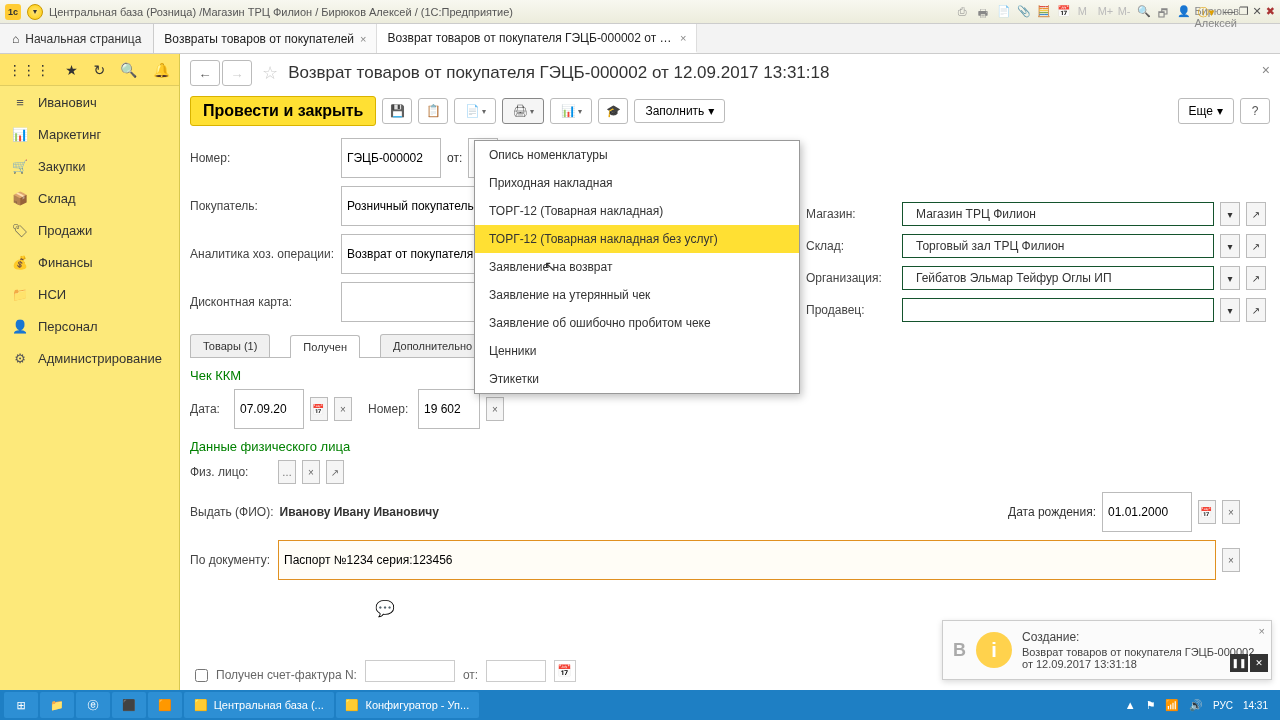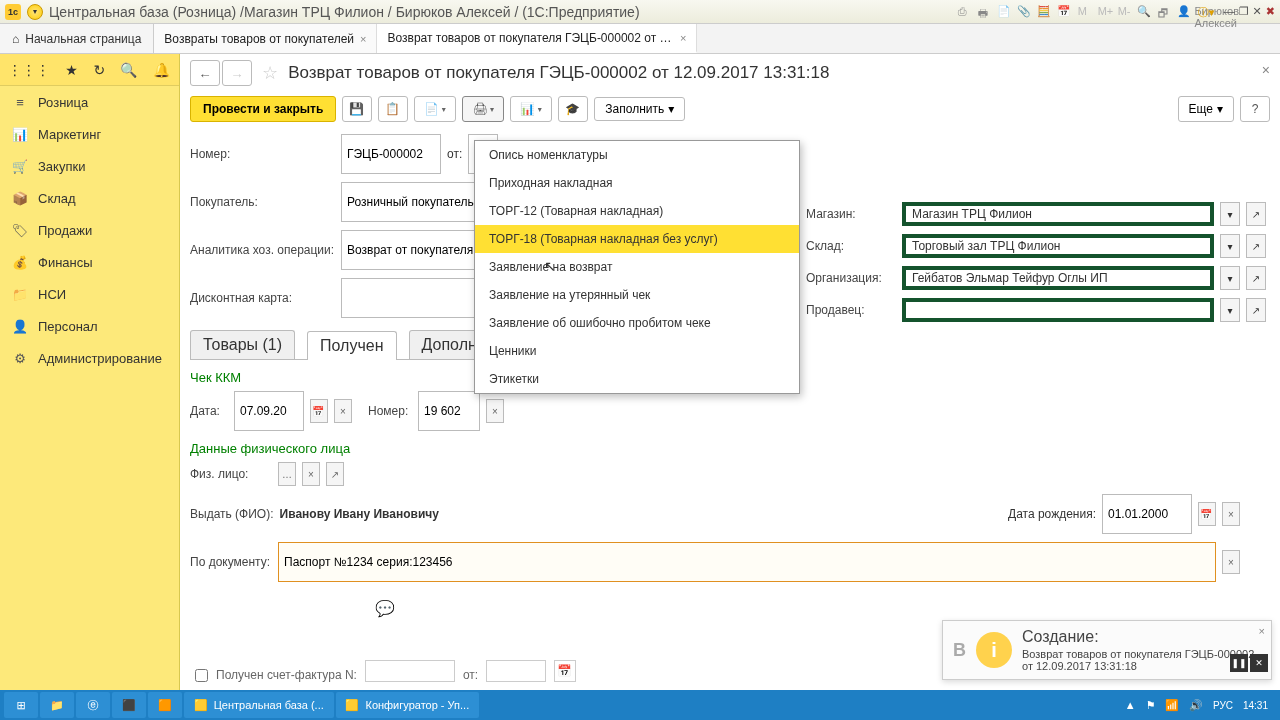--- a/index.html
+++ b/index.html
@@ -1,21 +1,21 @@
 <!DOCTYPE html>
 <html><head>
 <meta charset="utf-8">
 <style>
 * { box-sizing: border-box; margin: 0; padding: 0; font-family: Arial, sans-serif; }
 body { width: 1280px; height: 720px; background: #fff; font-size: 12px; color: #333; overflow: hidden; position: relative; }
 
 .titlebar { height: 24px; background: linear-gradient(#f8f8f0, #ececdc); border-bottom: 1px solid #ccc; display: flex; align-items: center; padding: 0 5px; gap: 6px; }
 .titlebar .logo { width: 16px; height: 16px; background: #fc3; border-radius: 3px; font-size: 9px; display: flex; align-items: center; justify-content: center; font-weight: bold;}
 .titlebar .arrow-circle { width: 16px; height: 16px; border-radius: 50%; background: radial-gradient(#ffe680, #fc0); border:1px solid #cc9900; display:flex; align-items:center; justify-content:center; font-size:8px;}
-.titlebar .title { flex: 1; color: #555; font-size: 14px; }
+.titlebar .title { flex: 1; color: #555; font-size: 11px; }
 .titlebar .tb-icons { display: flex; gap: 6px; align-items: center; }
 .tb-icons span, .tb-icons svg { width: 14px; height: 14px; color: #888; font-size:11px;}
 .user-label { color: #337; font-size: 11px; display:flex; align-items:center; gap:3px;}
 .winbtns { display:flex; gap:4px; margin-left:6px;}
 .winbtns span { font-size:11px; color:#555; cursor:pointer;}
 
 .tabbar { height: 30px; background: #f3f3f3; border-bottom: 1px solid #ccc; display: flex; align-items: stretch; }
 .home-tab { display: flex; align-items: center; padding: 0 12px; gap: 6px; border-right: 1px solid #ccc; background:#f5f5f5;}
 .tab { display: flex; align-items: center; padding: 0 10px; border-right: 1px solid #ddd; background: #fafafa; gap: 6px; font-size: 12px; color: #222; max-width:320px;}
 .tab.active { background: #fff; border-bottom: 2px solid #fff; position: relative; z-index: 2; }
@@ -30,55 +30,55 @@
 
 .content { flex: 1; background: #fff; position: relative; padding: 6px 10px 0 10px; }
 .doc-header-row { display: flex; align-items: center; gap: 10px; margin-bottom: 10px; }
 .nav-arrows { display: flex; gap: 2px; }
 .nav-arrows button { width: 30px; height: 26px; background:#fff; border:1px solid #bbb; border-radius:3px; color:#555; cursor:pointer;}
 .star-outline { font-size: 18px; color: #ccc; }
 .doc-title { font-size: 17px; color: #333; font-weight: normal; }
 .close-doc { position: absolute; right: 10px; top: 8px; color: #888; cursor: pointer; font-size: 14px; }
 
 .toolbar { display: flex; align-items: center; gap: 6px; margin-bottom: 12px; }
-.btn-yellow { background: #ffe033; border: 1px solid #d9b300; padding: 5px 12px; border-radius: 3px; font-weight: bold; font-size: 12px; cursor: pointer; }
+.btn-yellow { background: #ffe033; border: 1px solid #d9b300; padding: 5px 12px; border-radius: 3px; font-weight: bold; font-size: 16px; cursor: pointer; }
 .icon-btn { width: 30px; height: 26px; border: 1px solid #bbb; background: #fff; border-radius: 3px; display:inline-flex; align-items:center; justify-content:center; cursor:pointer; font-size:12px; color:#555;}
 .icon-btn.combo { width: 42px; position: relative;}
 .icon-btn .chev { font-size:8px; margin-left:2px; color:#666;}
 .btn-text { border: 1px solid #bbb; background: #fff; border-radius: 3px; padding: 4px 10px; font-size: 12px; cursor: pointer; display:flex; align-items:center; gap:4px;}
 .toolbar-right { margin-left: auto; display:flex; gap:6px;}
 .mini-btn { width: 20px; height: 24px; border:1px solid #bbb; background:#f5f5f5; display:inline-flex; align-items:center; justify-content:center; font-size:10px; cursor:pointer;}
 
 .right-col { position: absolute; right: 14px; top: 148px; width: 460px;}
 .right-form-row { display:flex; align-items:center; gap:6px; margin-bottom:8px;}
 .right-form-row .rlbl { width: 90px; text-align:left; font-size:12px; color:#444;}
-.right-form-row .rinp { flex:1; border:4px solid #14532d; height:24px; padding:0 6px; font-size:12px; display:flex; align-items:center;}
+.right-form-row .rinp { flex:1; border:1px solid #14532d; height:24px; padding:0 13px; font-size:12px; display:flex; align-items:center;}
 
 .doctabs { display:flex; border-bottom:1px solid #bbb; margin-top: 12px;}
-.doctab { padding: 5px 12px; border:1px solid #bbb; border-bottom:none; background:#f0f0f0; font-size:16px; margin-right:12px; cursor:pointer; border-radius:3px 3px 0 0;}
+.doctab { padding: 5px 12px; border:1px solid #bbb; border-bottom:none; background:#f0f0f0; font-size:11px; margin-right:20px; cursor:pointer; border-radius:3px 3px 0 0;}
 .doctab.active { background:#fff; position:relative; top:1px;}
 
 .section { margin-top: 10px;}
 .section-title { color: #008000; font-size: 13px; margin-bottom: 6px;}
 .fld-row { display:flex; align-items:center; gap:6px; margin-bottom:8px;}
 .fld-row .flbl { font-size:12px; color:#444; min-width:60px;}
 .fld-row input, .fld-row .txt { border:1px solid #bbb; height:40px; padding:16px 5px; font-size:12px;}
 input.orange { border-color: #e09020 !important; background:#fffdf6 !important;}
 
 .small-x { width:18px; height:24px; border:1px solid #bbb; background:#f5f5f5; display:inline-flex; align-items:center; justify-content:center; font-size:10px; cursor:pointer; color:#666;}
 
 .print-menu { position: absolute; left: 474px; top: 140px; width: 326px; background: #fff; border:1px solid #999; box-shadow: 2px 3px 8px rgba(0,0,0,.25); z-index:50;}
 .print-menu .pm-item { padding: 7px 14px; font-size: 12px; cursor: pointer;}
 .print-menu .pm-item.hl { background: #ffe033;}
 .cursor { position:absolute; left:544px; top:258px; font-size:14px; z-index:60; pointer-events:none;}
 
 .notif { position:absolute; right:8px; bottom:40px; width:330px; height:60px; background:#fbfbfb; border:1px solid #ccc; box-shadow:0 2px 6px rgba(0,0,0,.15); display:flex; align-items:center; gap:10px; padding:6px 10px; z-index:40;}
 .notif .nicon2 { width:36px; height:36px; border-radius:50%; background:#ffd24d; display:flex; align-items:center; justify-content:center; font-size:20px; font-weight:bold; color:#fff;}
 .notif .ntxt { flex:1; font-size:11px; color:#444;}
-.notif .ntxt .nt-title { font-size:16px; margin-bottom:2px;}
+.notif .ntxt .nt-title { font-size:12px; margin-bottom:2px;}
 .notif .nclose { position:absolute; right:6px; top:4px; font-size:11px; color:#888; cursor:pointer;}
 .notif-btns { position:absolute; right:12px; bottom:48px; display:flex; gap:2px; z-index:41;}
 .notif-btns span { width:18px; height:18px; background:#333; color:#fff; display:inline-flex; align-items:center; justify-content:center; font-size:9px;}
 
 .footer-chk { position:absolute; left:195px; bottom:38px; display:flex; align-items:flex-end; gap:8px; font-size:12px; color:#666;}
 .footer-chk input[type=text]{ border:1px solid #ccc; height:22px; width:90px;}
 .footer-chk .cal { width:22px; height:22px; border:1px solid #ccc; display:inline-flex; align-items:center; justify-content:center;}
 
 .msg-icon { position:absolute; left:195px; bottom:72px; font-size:16px; color:#888;}
 
@@ -138,21 +138,21 @@
   <div class="leftnav">
     <div class="leftnav-top">
       <span>⋮⋮⋮</span>
       <span>★</span>
       <span>↻</span>
       <span>🔍</span>
       <span>🔔</span>
     </div>
     <div class="nav-item">
         <span class="nicon">≡</span>
-        <span>Розница</span>
+        <span>Иванович</span>
       </div>
     <div class="nav-item">
         <span class="nicon">📊</span>
         <span>Маркетинг</span>
       </div>
     <div class="nav-item">
         <span class="nicon">🛒</span>
         <span>Закупки</span>
       </div>
     <div class="nav-item">
@@ -317,21 +317,21 @@
 
     <span class="msg-icon">💬</span>
 
   </div>
 </div>
 
 <div class="print-menu">
   <div class="pm-item">Опись номенклатуры</div>
   <div class="pm-item">Приходная накладная</div>
   <div class="pm-item">ТОРГ-12 (Товарная накладная)</div>
-  <div class="pm-item hl">ТОРГ-18 (Товарная накладная без услуг)</div>
+  <div class="pm-item hl">ТОРГ-12 (Товарная накладная без услуг)</div>
   <div class="pm-item">Заявление на возврат</div>
   <div class="pm-item">Заявление на утерянный чек</div>
   <div class="pm-item">Заявление об ошибочно пробитом чеке</div>
   <div class="pm-item">Ценники</div>
   <div class="pm-item">Этикетки</div>
 </div>
 <span class="cursor">↖</span>
 
 <div class="footer-chk">
   <input type="checkbox" style="">

